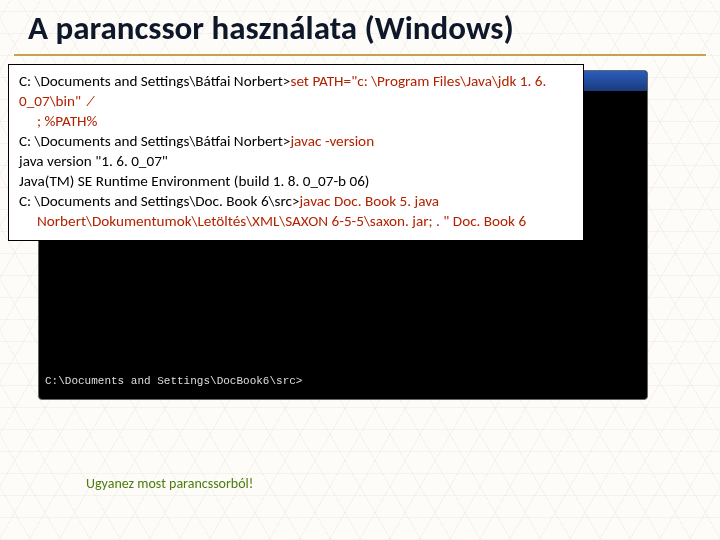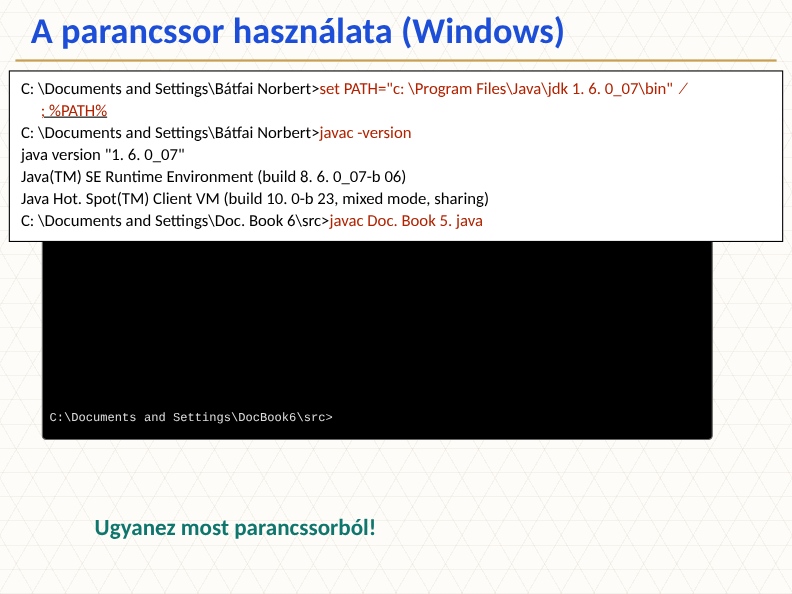--- a/index.html
+++ b/index.html
@@ -10,21 +10,21 @@
     background-image:
       repeating-linear-gradient(60deg, rgba(200,190,170,0.15) 0 1px, transparent 1px 26px),
       repeating-linear-gradient(-60deg, rgba(200,190,170,0.15) 0 1px, transparent 1px 26px),
       repeating-linear-gradient(0deg, rgba(200,190,170,0.15) 0 1px, transparent 1px 22px);
     position: relative;
     overflow: hidden;
   }
   .title {
     font-size: 33px;
     font-weight: 700;
-    color: #1d4ed8;
+    color: #0f172a;
     padding: 8px 0 6px 28px;
   }
   .underline {
     height: 2px;
     background: #c8a050;
     margin: 0 14px 6px 14px;
   }
   .cmd-window {
     position: absolute;
     left: 38px; top: 70px;
@@ -40,57 +40,57 @@
   }
   .cmd-body {
     color: #ddd;
     font-family: "Consolas","Courier New",monospace;
     font-size: 11px;
     padding: 4px 6px;
   }
   .code-box {
     position: absolute;
     left: 8px; top: 64px;
-    width: 704px;
+    width: 576px;
     background: #fff;
     border: 1.5px solid #000;
     padding: 6px 10px 8px 10px;
     font-family: Calibri, Arial, sans-serif;
     font-size: 15.2px;
     line-height: 1.32;
     color: #000;
   }
   .code-box .row { white-space: pre-wrap; }
   .cmd { color: #b22200; }
-  .indent { padding-left: 18px; text-decoration: underline; }
+  .indent { padding-left: 18px; }
   .caption {
     position: absolute;
     left: 86px;
     bottom: 48px;
-    font-size: 21px;
-    font-weight: 700;
-    color: #0f766e;
+    font-size: 14px;
+    font-weight: 400;
+    color: #4d7c0f;
   }
 </style>
 </head>
 <body>
 
 <div class="title">A parancssor használata (Windows)</div>
 <div class="underline"></div>
 
 <div class="cmd-window">
   <div class="cmd-title"></div>
   <div class="cmd-body">
     <div style="margin-top:280px">C:\Documents and Settings\DocBook6\src&gt;</div>
   </div>
 </div>
 
 <div class="code-box">
   <div class="row"><span>C: \Documents and Settings\Bátfai Norbert&gt;</span><span class="cmd">set PATH="c: \Program Files\Java\jdk 1. 6. 0_07\bin"  ⁄</span></div>
   <div class="row indent"><span class="cmd">; %PATH%</span></div>
   <div class="row"><span>C: \Documents and Settings\Bátfai Norbert&gt;</span><span class="cmd">javac -version</span></div>
   <div class="row">java version "1. 6. 0_07"</div>
-  <div class="row">Java(TM) SE Runtime Environment (build 8. 6. 0_07-b 06)</div>
-  <div class="row">Java Hot. Spot(TM) Client VM (build 10. 0-b 23, mixed mode, sharing)</div>
+  <div class="row">Java(TM) SE Runtime Environment (build 1. 8. 0_07-b 06)</div>
   <div class="row"><span>C: \Documents and Settings\Doc. Book 6\src&gt;</span><span class="cmd">javac Doc. Book 5. java</span></div>
+  <div class="row indent"><span class="cmd">Norbert\Dokumentumok\Letöltés\XML\SAXON 6-5-5\saxon. jar; . " Doc. Book 6</span></div>
 </div>
 
 <div class="caption">Ugyanez most parancssorból!</div>
 
 </body></html>

